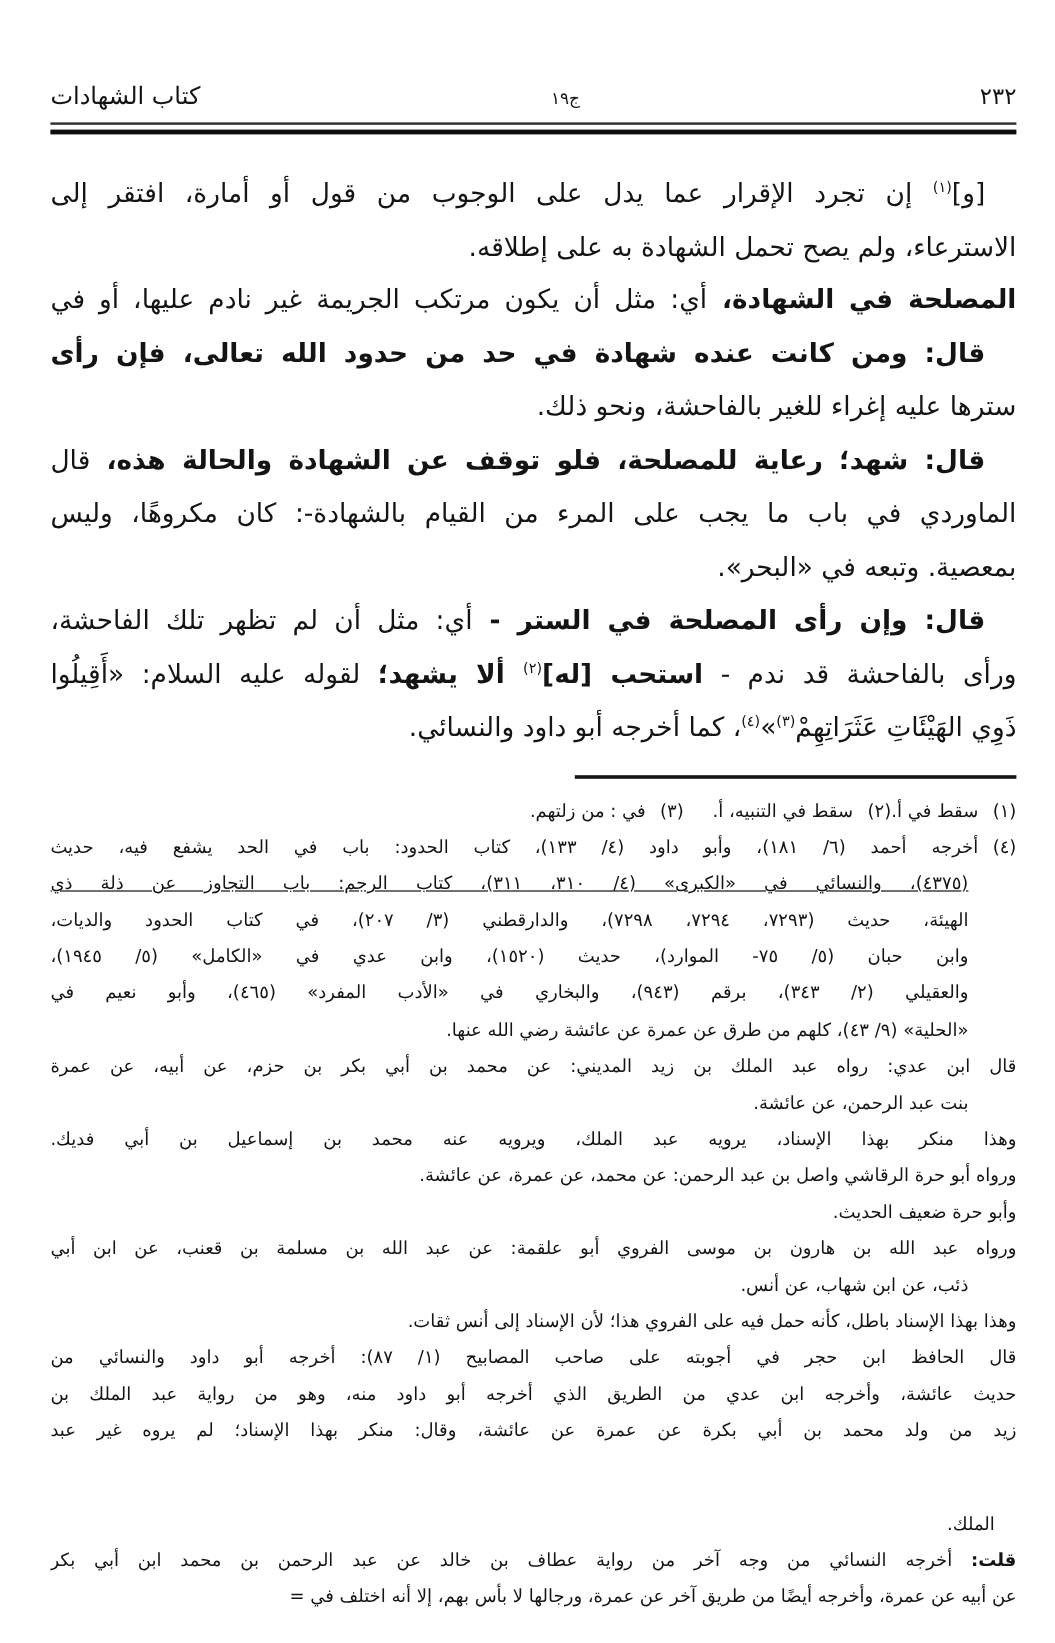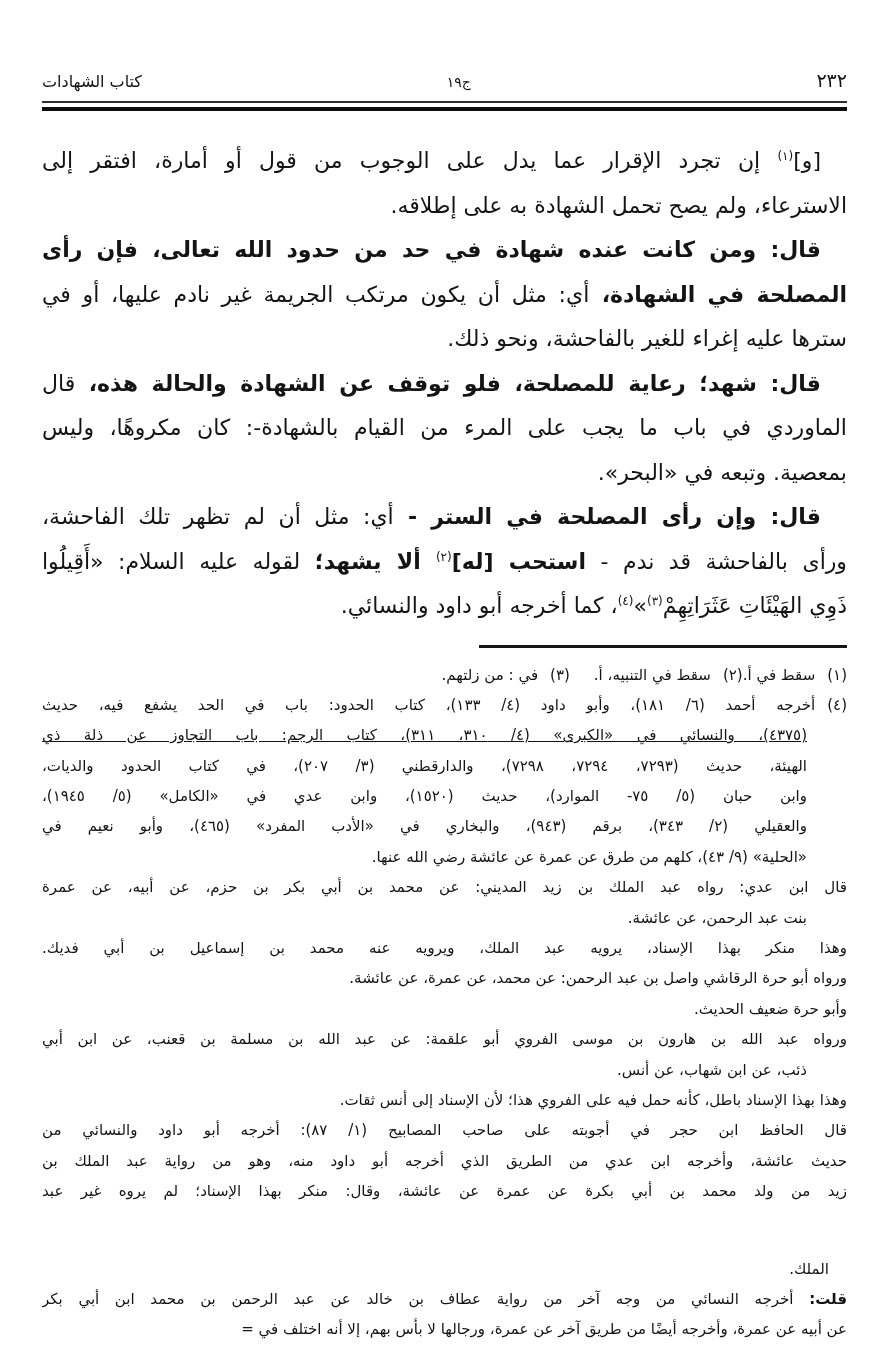--- a/index.html
+++ b/index.html
@@ -5,21 +5,21 @@
   html,body{margin:0;padding:0;}
   body{width:879px;height:1369px;background:#ffffff;overflow:hidden;
        font-family:"DejaVu Sans",sans-serif;color:#141414;}
   .page{box-sizing:border-box;width:879px;height:1369px;direction:rtl;
         padding:66px 32px 0 42px;background:#ffffff;}
   
   .hdr{display:flex;justify-content:space-between;align-items:baseline;
        font-size:20px;line-height:28px;}
   .hdr .pnum{font-size:19px;letter-spacing:1px;margin-left:41px;}
   .hdr .vol{font-size:14px;}
-  .hdr .btitle{font-size:16px;text-align:right;}
+  .hdr .btitle{font-size:20px;text-align:right;}
   .rule{margin-top:5px;height:4px;border-top:2px solid #2e2e2e;border-bottom:4px solid #0d0d0d;}
   
   .mtext{margin-top:28px;}
   .mtext .tline{font-size:22px;height:44.5px;line-height:44.5px;}
   .tline{text-align:justify;text-align-last:justify;overflow:hidden;white-space:normal;}
   .tline.end{text-align-last:right;}
   .b{font-weight:bold;}
   .sup{font-size:12px;vertical-align:8px;line-height:0;font-weight:normal;}
   
   .fsep{width:368px;height:3px;background:#161616;margin:16px auto 12px 0;
@@ -41,22 +41,22 @@
     <span class="btitle">كتاب الشهادات</span>
   </header>
   <div class="rule"></div>
 
   <main class="mtext" id="main-text">
       <div>
         <div class="tline" style="padding-right: 26px;"><span>[و]</span><span class="sup">(١)</span><span> إن تجرد الإقرار عما يدل على الوجوب من قول أو أمارة، افتقر إلى</span></div>
         <div class="tline end"><span>الاسترعاء، ولم يصح تحمل الشهادة به على إطلاقه.</span></div>
       </div>
       <div>
+        <div class="tline"><span class="b">المصلحة في الشهادة، </span><span>أي: مثل أن يكون مرتكب الجريمة غير نادم عليها، أو في</span></div>
         <div class="tline" style="padding-right: 26px;"><span class="b">قال: ومن كانت عنده شهادة في حد من حدود الله تعالى، فإن رأى</span></div>
-        <div class="tline"><span class="b">المصلحة في الشهادة، </span><span>أي: مثل أن يكون مرتكب الجريمة غير نادم عليها، أو في</span></div>
         <div class="tline end"><span>سترها عليه إغراء للغير بالفاحشة، ونحو ذلك.</span></div>
       </div>
       <div>
         <div class="tline" style="padding-right: 26px;"><span class="b">قال: شهد؛ رعاية للمصلحة، فلو توقف عن الشهادة والحالة هذه، </span><span>قال</span></div>
         <div class="tline"><span>الماوردي في باب ما يجب على المرء من القيام بالشهادة-: كان مكروهًا، وليس</span></div>
         <div class="tline end"><span>بمعصية. وتبعه في «البحر».</span></div>
       </div>
       <div>
         <div class="tline" style="padding-right: 26px;"><span class="b">قال: وإن رأى المصلحة في الستر - </span><span>أي: مثل أن لم تظهر تلك الفاحشة،</span></div>
         <div class="tline"><span>ورأى بالفاحشة قد ندم - </span><span class="b">استحب [له]</span><span class="sup">(٢)</span><span class="b"> ألا يشهد؛</span><span> لقوله عليه السلام: «أَقِيلُوا</span></div>

